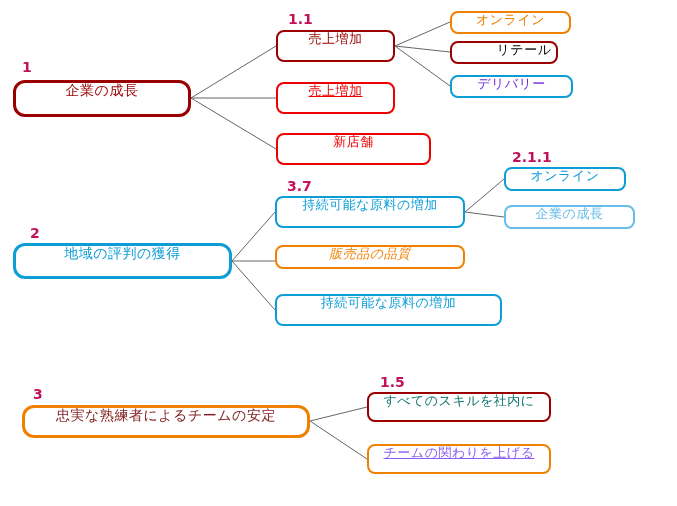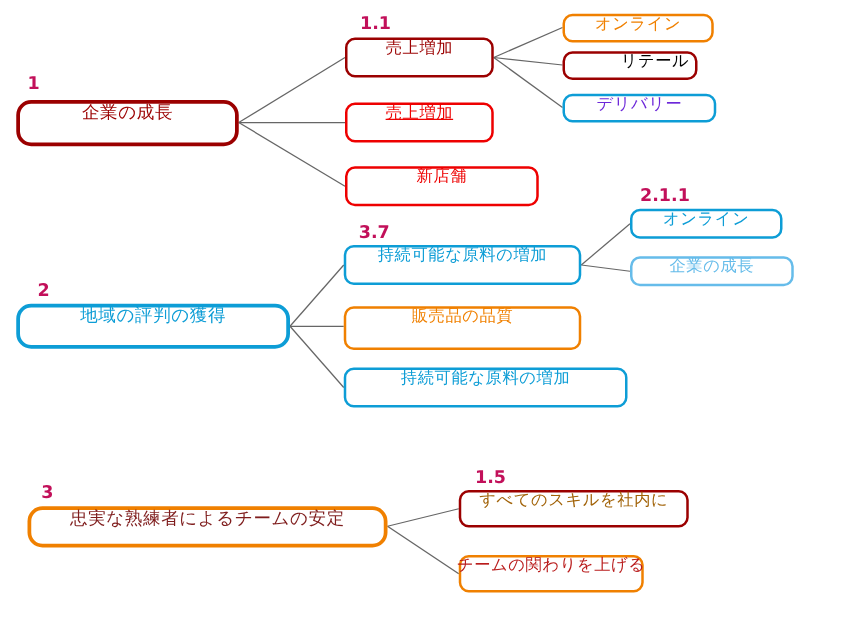--- a/index.html
+++ b/index.html
@@ -100,38 +100,38 @@
         <span class="node-label">デリバリー</span>
       </div>
       <div class="idx" style="left: 30px; top: 226px; color: rgb(194, 16, 90);">2</div>
       <div class="node lvl1" style="left: 13px; top: 243px; width: 219px; height: 36px; border-color: rgb(13, 157, 214); color: rgb(13, 157, 214);">
         <span class="node-label">地域の評判の獲得</span>
       </div>
       <div class="idx" style="left: 287px; top: 179px; color: rgb(194, 16, 90);">3.7</div>
       <div class="node" style="left: 275px; top: 196px; width: 190px; height: 32px; border-color: rgb(13, 157, 214); color: rgb(13, 157, 214);">
         <span class="node-label">持続可能な原料の増加</span>
       </div>
-      <div class="node" style="left: 275px; top: 245px; width: 190px; height: 35px; border-color: rgb(240, 128, 0); color: rgb(240, 128, 0);">
+      <div class="node" style="left: 275px; top: 245px; width: 190px; height: 24px; border-color: rgb(240, 128, 0); color: rgb(240, 128, 0); font-style: italic;">
         <span class="node-label">販売品の品質</span>
       </div>
       <div class="node" style="left: 275px; top: 294px; width: 227px; height: 32px; border-color: rgb(13, 157, 214); color: rgb(13, 157, 214);">
         <span class="node-label">持続可能な原料の増加</span>
       </div>
       <div class="idx" style="left: 512px; top: 150px; color: rgb(194, 16, 90);">2.1.1</div>
       <div class="node" style="left: 504px; top: 167px; width: 122px; height: 24px; border-color: rgb(13, 157, 214); color: rgb(13, 157, 214);">
         <span class="node-label">オンライン</span>
       </div>
       <div class="node" style="left: 504px; top: 205px; width: 131px; height: 24px; border-color: rgb(102, 188, 234); color: rgb(102, 188, 234);">
         <span class="node-label">企業の成長</span>
       </div>
       <div class="idx" style="left: 33px; top: 387px; color: rgb(194, 16, 90);">3</div>
       <div class="node lvl1" style="left: 22px; top: 405px; width: 288px; height: 33px; border-color: rgb(240, 128, 0); color: #7f1d1d;">
         <span class="node-label">忠実な熟練者によるチームの安定</span>
       </div>
       <div class="idx" style="left: 380px; top: 375px; color: rgb(194, 16, 90);">1.5</div>
-      <div class="node" style="left: 367px; top: 392px; width: 184px; height: 30px; border-color: rgb(155, 0, 0); color: #a16207;">
+      <div class="node" style="left: 367px; top: 392px; width: 184px; height: 30px; border-color: rgb(155, 0, 0); color: #0f766e;">
         <span class="node-label">すべてのスキルを社内に</span>
       </div>
-      <div class="node" style="left: 367px; top: 444px; width: 148px; height: 30px; border-color: rgb(240, 128, 0); color: #b91c1c;">
+      <div class="node" style="left: 367px; top: 444px; width: 184px; height: 30px; border-color: rgb(240, 128, 0); color: #8b5cf6; text-decoration: underline;">
         <span class="node-label">チームの関わりを上げる</span>
       </div>
     </div>
 </div>
 
 </body></html>

